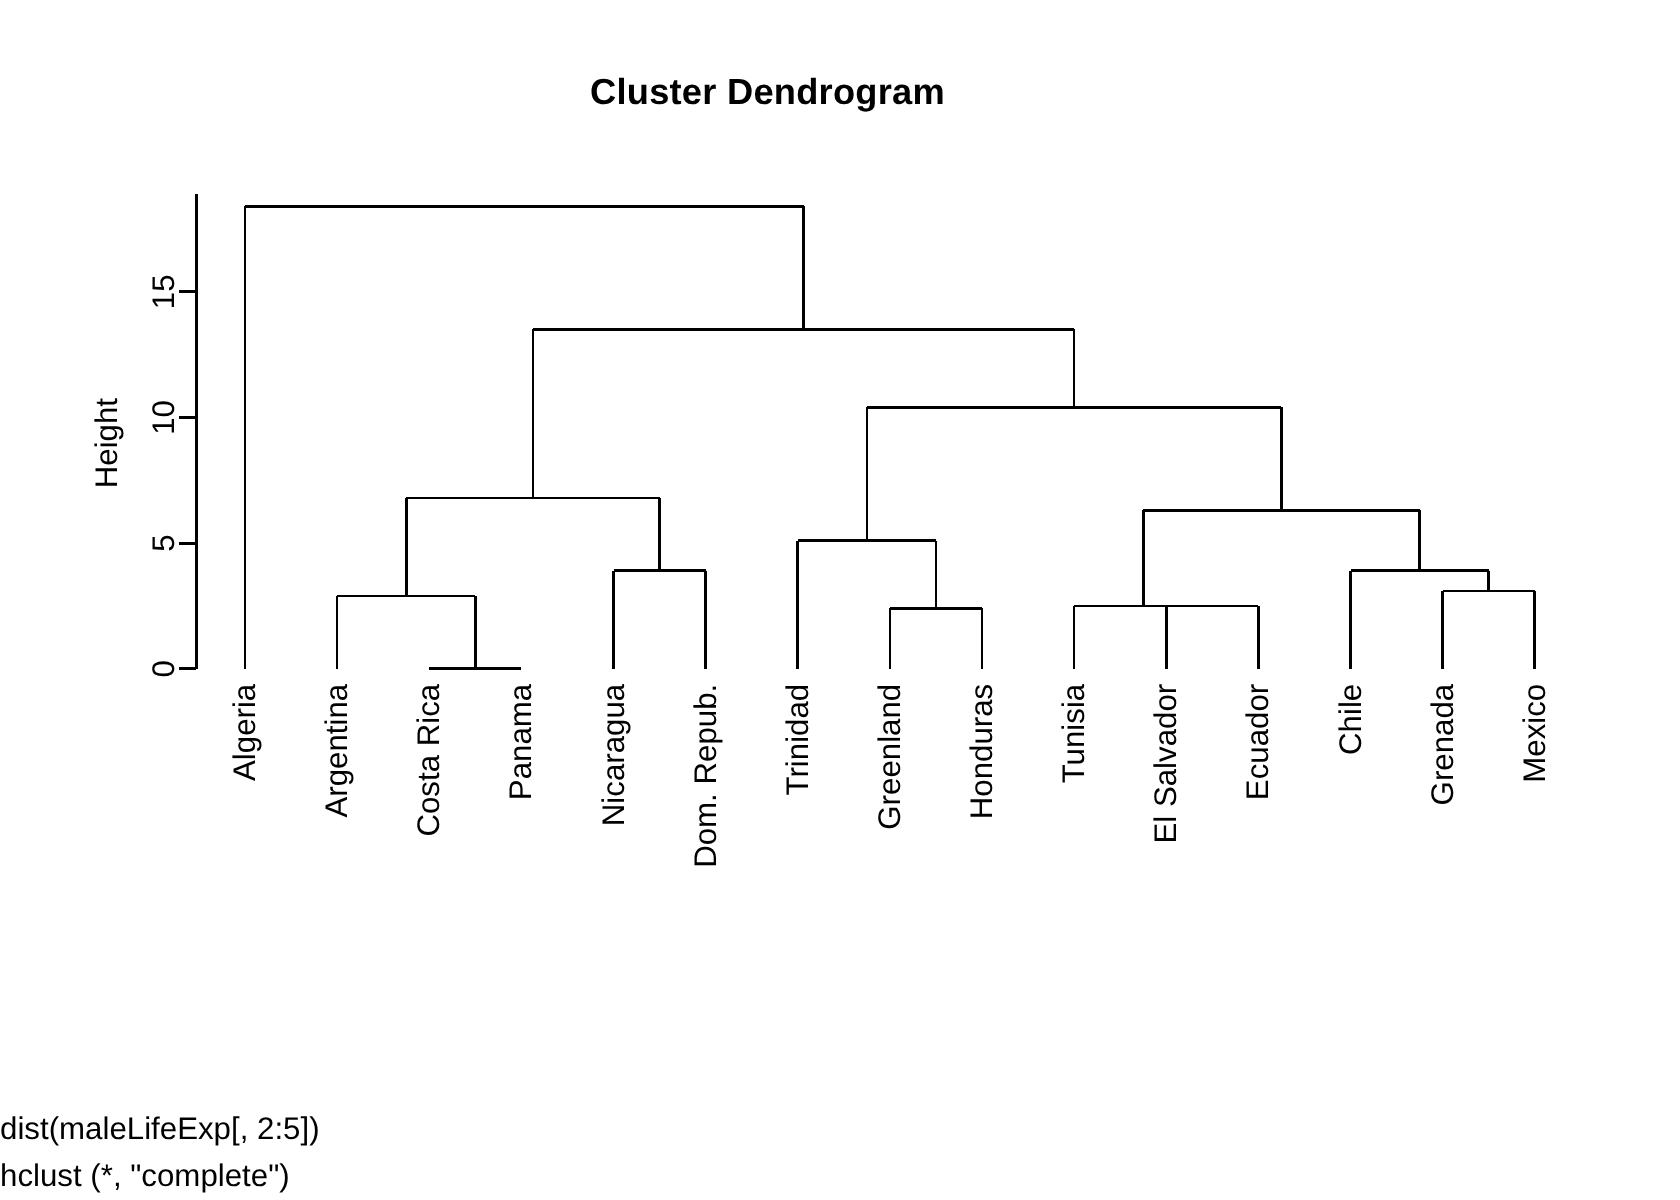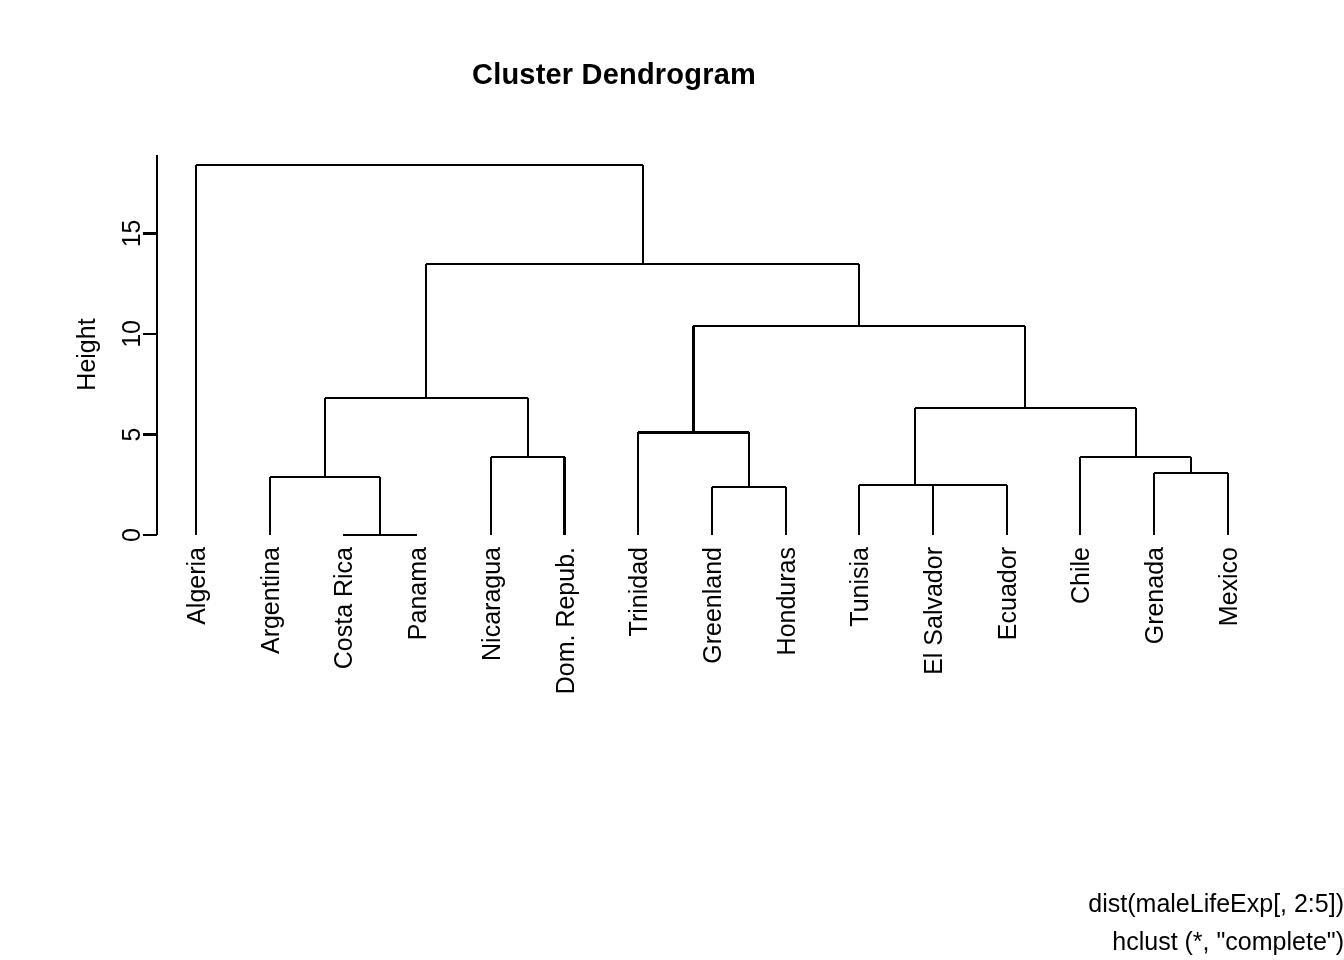--- a/index.html
+++ b/index.html
@@ -40,21 +40,21 @@
     font-size: 25px;
     transform: rotate(-90deg);
     transform-origin: 50% 50%;
     white-space: nowrap;
   }
   #caption {
     position: absolute;
     left: 0;
     top: 884px;
     width: 1344px;
-    text-align: right;
+    text-align: left;
     font-size: 25px;
     line-height: 38px;
   }
   #caption div { white-space: pre; }
   svg#dendro {
     position: absolute;
     left: 0;
     top: 0;
     width: 1344px;
     height: 960px;

